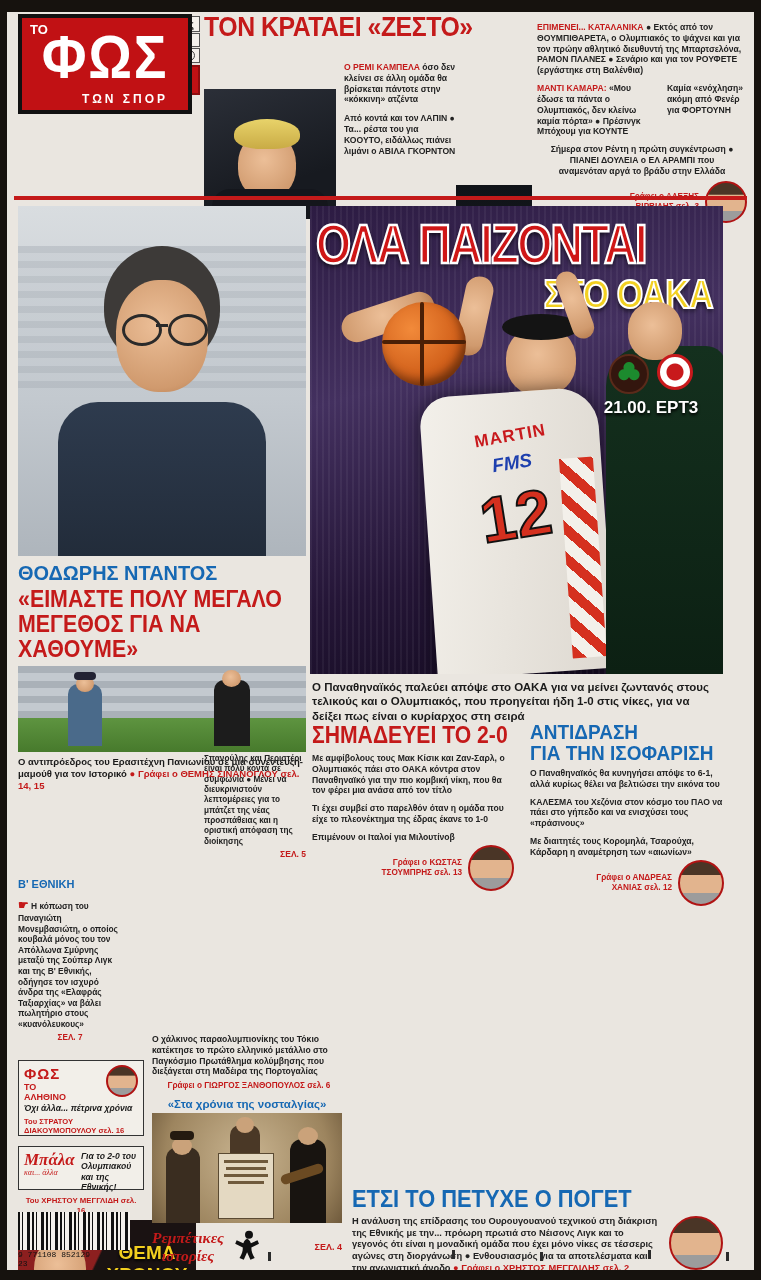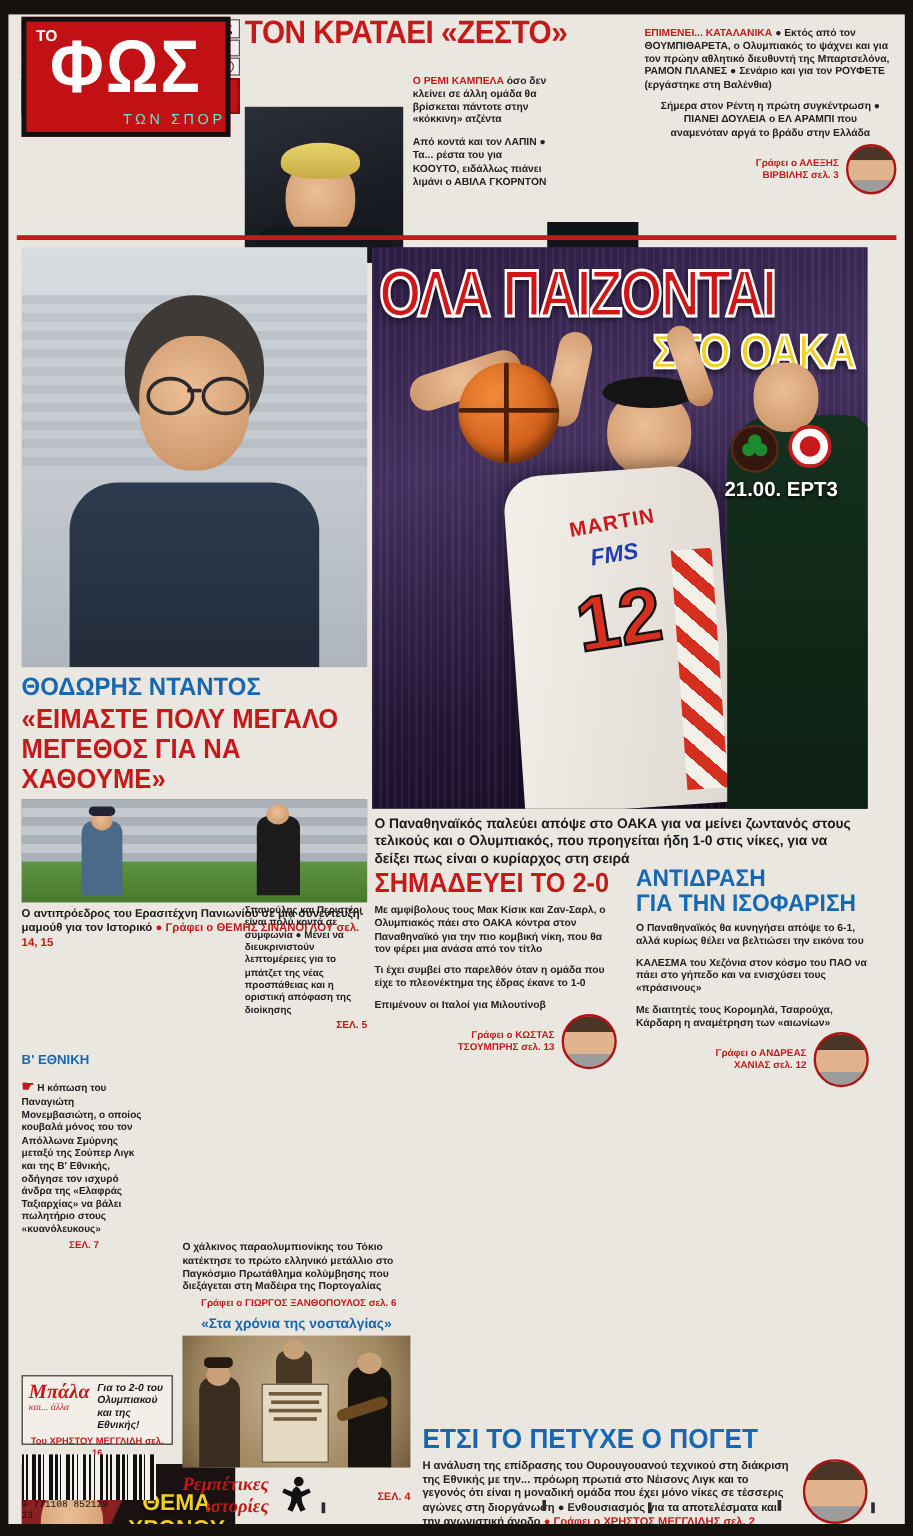--- a/index.html
+++ b/index.html
@@ -6,21 +6,21 @@
   .page{position:relative;width:761px;height:1280px;background:#eae6e0;overflow:hidden;
         font-family:"Liberation Sans",sans-serif;color:#1a1a1a;}
   .abs{position:absolute;}
   .frame{position:absolute;background:#16120e;z-index:60;}
   
   .logoBox{position:absolute;left:0;top:0;width:174px;height:100px;background:#c11114;
            border:4px solid #111;box-sizing:border-box;}
   .logoTo{position:absolute;left:8px;top:4px;color:#fff;font-weight:bold;font-size:13px;}
   .logoMain{position:absolute;left:0;right:0;top:8px;text-align:center;color:#fff;font-weight:bold;
             font-size:62px;letter-spacing:2px;transform:scaleX(.88);line-height:1;}
-  .logoSub{position:absolute;right:0;bottom:4px;color:#5eead4;font-weight:normal;font-size:12px;letter-spacing:3px;}
+  .logoSub{position:absolute;right:20px;bottom:4px;color:#ffffff;font-weight:bold;font-size:12px;letter-spacing:3px;}
   .mRow{border:1px solid #555;background:#f4f1ec;box-sizing:border-box;padding:1px 4px;font-weight:bold;}
   .founders{font-size:10.5px;}
   .publisher{font-size:8.5px;}
   .dateRow{display:flex;justify-content:space-between;align-items:center;font-size:7.5px;}
   .pricePill{border:1px solid #444;border-radius:8px;padding:0 5px;font-size:8px;}
   .webBox{background:#c11114;color:#fff;font-weight:bold;font-size:20px;text-align:center;
           border:2px solid #8e0d0f;line-height:28px;height:30px;box-sizing:border-box;}
   
   .redT{color:#c41a1a;} .blueT{color:#1668b3;} .yelT{color:#f2cf1f;}
   .bold{font-weight:bold;}
@@ -90,20 +90,26 @@
       <div class="abs skin" style="left:48px;top:26px;width:14px;height:34px;border-radius:7px;transform:rotate(25deg);"></div>
       <div class="abs" style="left:6px;top:78px;width:64px;height:86px;border-radius:14px 14px 0 0;background:linear-gradient(#c8191c,#a31114);"></div>
       <div class="abs" style="left:10px;top:80px;width:10px;height:50px;background:repeating-linear-gradient(100deg,#fff 0 3px,#c8191c 3px 8px);"></div>
     </div>
   </div>
 
   <div class="abs" style="left:537px;top:22px;width:210px;height:168px;">
     <div class="smallP">
       <span class="redT">ΕΠΙΜΕΝΕΙ... ΚΑΤΑΛΑΝΙΚΑ</span><span> ● Εκτός από τον ΘΟΥΜΠΙΘΑΡΕΤΑ, ο Ολυμπιακός το ψάχνει και για τον πρώην αθλητικό διευθυντή της Μπαρτσελόνα, ΡΑΜΟΝ ΠΛΑΝΕΣ ● Σενάριο και για τον ΡΟΥΦΕΤΕ (εργάστηκε στη Βαλένθια)</span>
     </div>
+    <div style="display:flex;gap:8px;margin-top:7px;">
+      <div class="smallP" style="width:122px;">
+        <span class="redT">ΜΑΝΤΙ ΚΑΜΑΡΑ:</span><span> «Μου έδωσε τα πάντα ο Ολυμπιακός, δεν κλείνω καμία πόρτα» ● Πρέσινγκ Μπόχουμ για ΚΟΥΝΤΕ</span>
+      </div>
+      <div class="smallP" style="width:78px;">Καμία «ενόχληση» ακόμη από Φενέρ για ΦΟΡΤΟΥΝΗ</div>
+    </div>
     <div class="smallP" style="margin-top:7px;text-align:center;padding:0 12px;">Σήμερα στον Ρέντη η πρώτη συγκέντρωση ● ΠΙΑΝΕΙ ΔΟΥΛΕΙΑ ο ΕΛ ΑΡΑΜΠΙ που αναμενόταν αργά το βράδυ στην Ελλάδα</div>
     <div class="bylineRow" style="margin-top:4px;">
       <div class="byline" style="width:90px;">Γράφει ο ΑΛΕΞΗΣ ΒΙΡΒΙΛΗΣ σελ. 3</div>
       <div class="avatar" style="width:38px;height:38px;"></div>
     </div>
   </div>
 
   <div class="abs" style="left:14px;top:196px;width:733px;height:4px;background:#c41a1a;"></div>
 
   <div class="abs" style="left:18px;top:206px;width:288px;">
@@ -210,22 +216,33 @@
       <span>Η κόπωση του Παναγιώτη Μονεμβασιώτη, ο οποίος κουβαλά μόνος του τον Απόλλωνα Σμύρνης μεταξύ της Σούπερ Λιγκ και της Β' Εθνικής, οδήγησε τον ισχυρό άνδρα της «Ελαφράς Ταξιαρχίας» να βάλει πωλητήριο στους «κυανόλευκους»</span>
     </div>
     <div class="byline" style="margin-top:4px;text-align:center;">ΣΕΛ. 7</div>
   </div>
 
   <div class="abs" style="left:152px;top:1034px;width:194px;">
     <div class="smallP">Ο χάλκινος παραολυμπιονίκης του Τόκιο κατέκτησε το πρώτο ελληνικό μετάλλιο στο Παγκόσμιο Πρωτάθλημα κολύμβησης που διεξάγεται στη Μαδέιρα της Πορτογαλίας</div>
     <div class="byline" style="text-align:center;margin-top:4px;">Γράφει ο ΓΙΩΡΓΟΣ ΞΑΝΘΟΠΟΥΛΟΣ σελ. 6</div>
   </div>
 
-
-  <div class="abs boxed" style="left:18px;top:1146px;width:126px;height:58px;padding:4px 5px;">
+  <div class="abs boxed" style="left:18px;top:1060px;width:126px;height:76px;padding:4px 5px;">
+    <div style="display:flex;align-items:flex-start;gap:4px;">
+      <div>
+        <span class="redT bold" style="font-size:15px;letter-spacing:1px;">ΦΩΣ</span>
+        <span class="redT bold" style="font-size:9px;display:inline-block;width:44px;line-height:1.1;vertical-align:top;">ΤΟ ΑΛΗΘΙΝΟ</span>
+      </div>
+      <div class="avatar" style="width:28px;height:28px;margin-left:auto;"></div>
+    </div>
+    <div class="bold" style="font-size:8.6px;font-style:italic;line-height:1.15;margin-top:1px;">Όχι άλλα... πέτρινα χρόνια</div>
+    <div class="byline" style="text-align:left;margin-top:3px;font-size:7.6px;">Του ΣΤΡΑΤΟΥ ΔΙΑΚΟΥΜΟΠΟΥΛΟΥ σελ. 16</div>
+  </div>
+
+  <div class="abs boxed" style="left:18px;top:1146px;width:126px;height:44px;padding:4px 5px;">
     <div style="display:flex;gap:5px;">
       <div style="width:52px;">
         <div class="redT" style="font-family:'Liberation Serif',serif;font-style:italic;font-weight:bold;font-size:17px;line-height:1;">Μπάλα</div>
         <div class="redT" style="font-family:'Liberation Serif',serif;font-style:italic;font-size:8px;">και... άλλα</div>
       </div>
       <div class="bold" style="font-size:8.6px;font-style:italic;line-height:1.2;flex:1;">Για το 2-0 του Ολυμπιακού και της Εθνικής!</div>
     </div>
     <div class="byline" style="text-align:center;margin-top:4px;font-size:7.8px;">Του ΧΡΗΣΤΟΥ ΜΕΓΓΛΙΔΗ σελ. 16</div>
   </div>
 
@@ -249,21 +266,21 @@
         <div style="margin:6px 5px 0;height:3px;background:#6f5a3c;"></div>
         <div style="margin:4px 7px 0;height:3px;background:#6f5a3c;"></div>
         <div style="margin:4px 5px 0;height:3px;background:#6f5a3c;"></div>
         <div style="margin:4px 9px 0;height:3px;background:#6f5a3c;"></div>
       </div>
       <div class="abs" style="left:138px;top:26px;width:36px;height:84px;border-radius:12px 12px 0 0;background:#181410;"></div>
       <div class="abs" style="left:146px;top:14px;width:20px;height:18px;border-radius:50%;background:#caa27a;"></div>
       <div class="abs" style="left:128px;top:56px;width:44px;height:10px;border-radius:5px;background:#6b4a22;transform:rotate(-18deg);"></div>
     </div>
     <div style="display:flex;align-items:center;margin-top:4px;gap:6px;">
-      <div class="redT" style="font-family:'Liberation Serif',serif;font-style:italic;font-weight:bold;font-size:15.5px;line-height:1.15;text-align:right;">
+      <div class="redT" style="font-family:'Liberation Serif',serif;font-style:italic;font-weight:bold;font-size:15.5px;line-height:1.15;text-align:center;">
         <div>Ρεμπέτικες</div>
         <div>ιστορίες</div>
       </div>
       <svg width="38" height="40" viewBox="0 0 40 40">
         <circle cx="20" cy="7" r="4.2" fill="#111"></circle>
         <path d="M20 11 c-3 0 -5 2 -6 5 l-7 -3 -1.5 3.5 8 4 c0 4 -1 7 -3.5 11 l4.5 2 3.5 -8 3.5 8 4.5 -2 c-2.5 -4 -3.5 -7 -3.5 -11 l8 -4 -1.5 -3.5 -7 3 c-1 -3 -3 -5 -6 -5 z" fill="#111"></path>
       </svg>
       <div class="redT bold" style="font-size:9px;margin-left:auto;">ΣΕΛ. 4</div>
     </div>
   </div>

